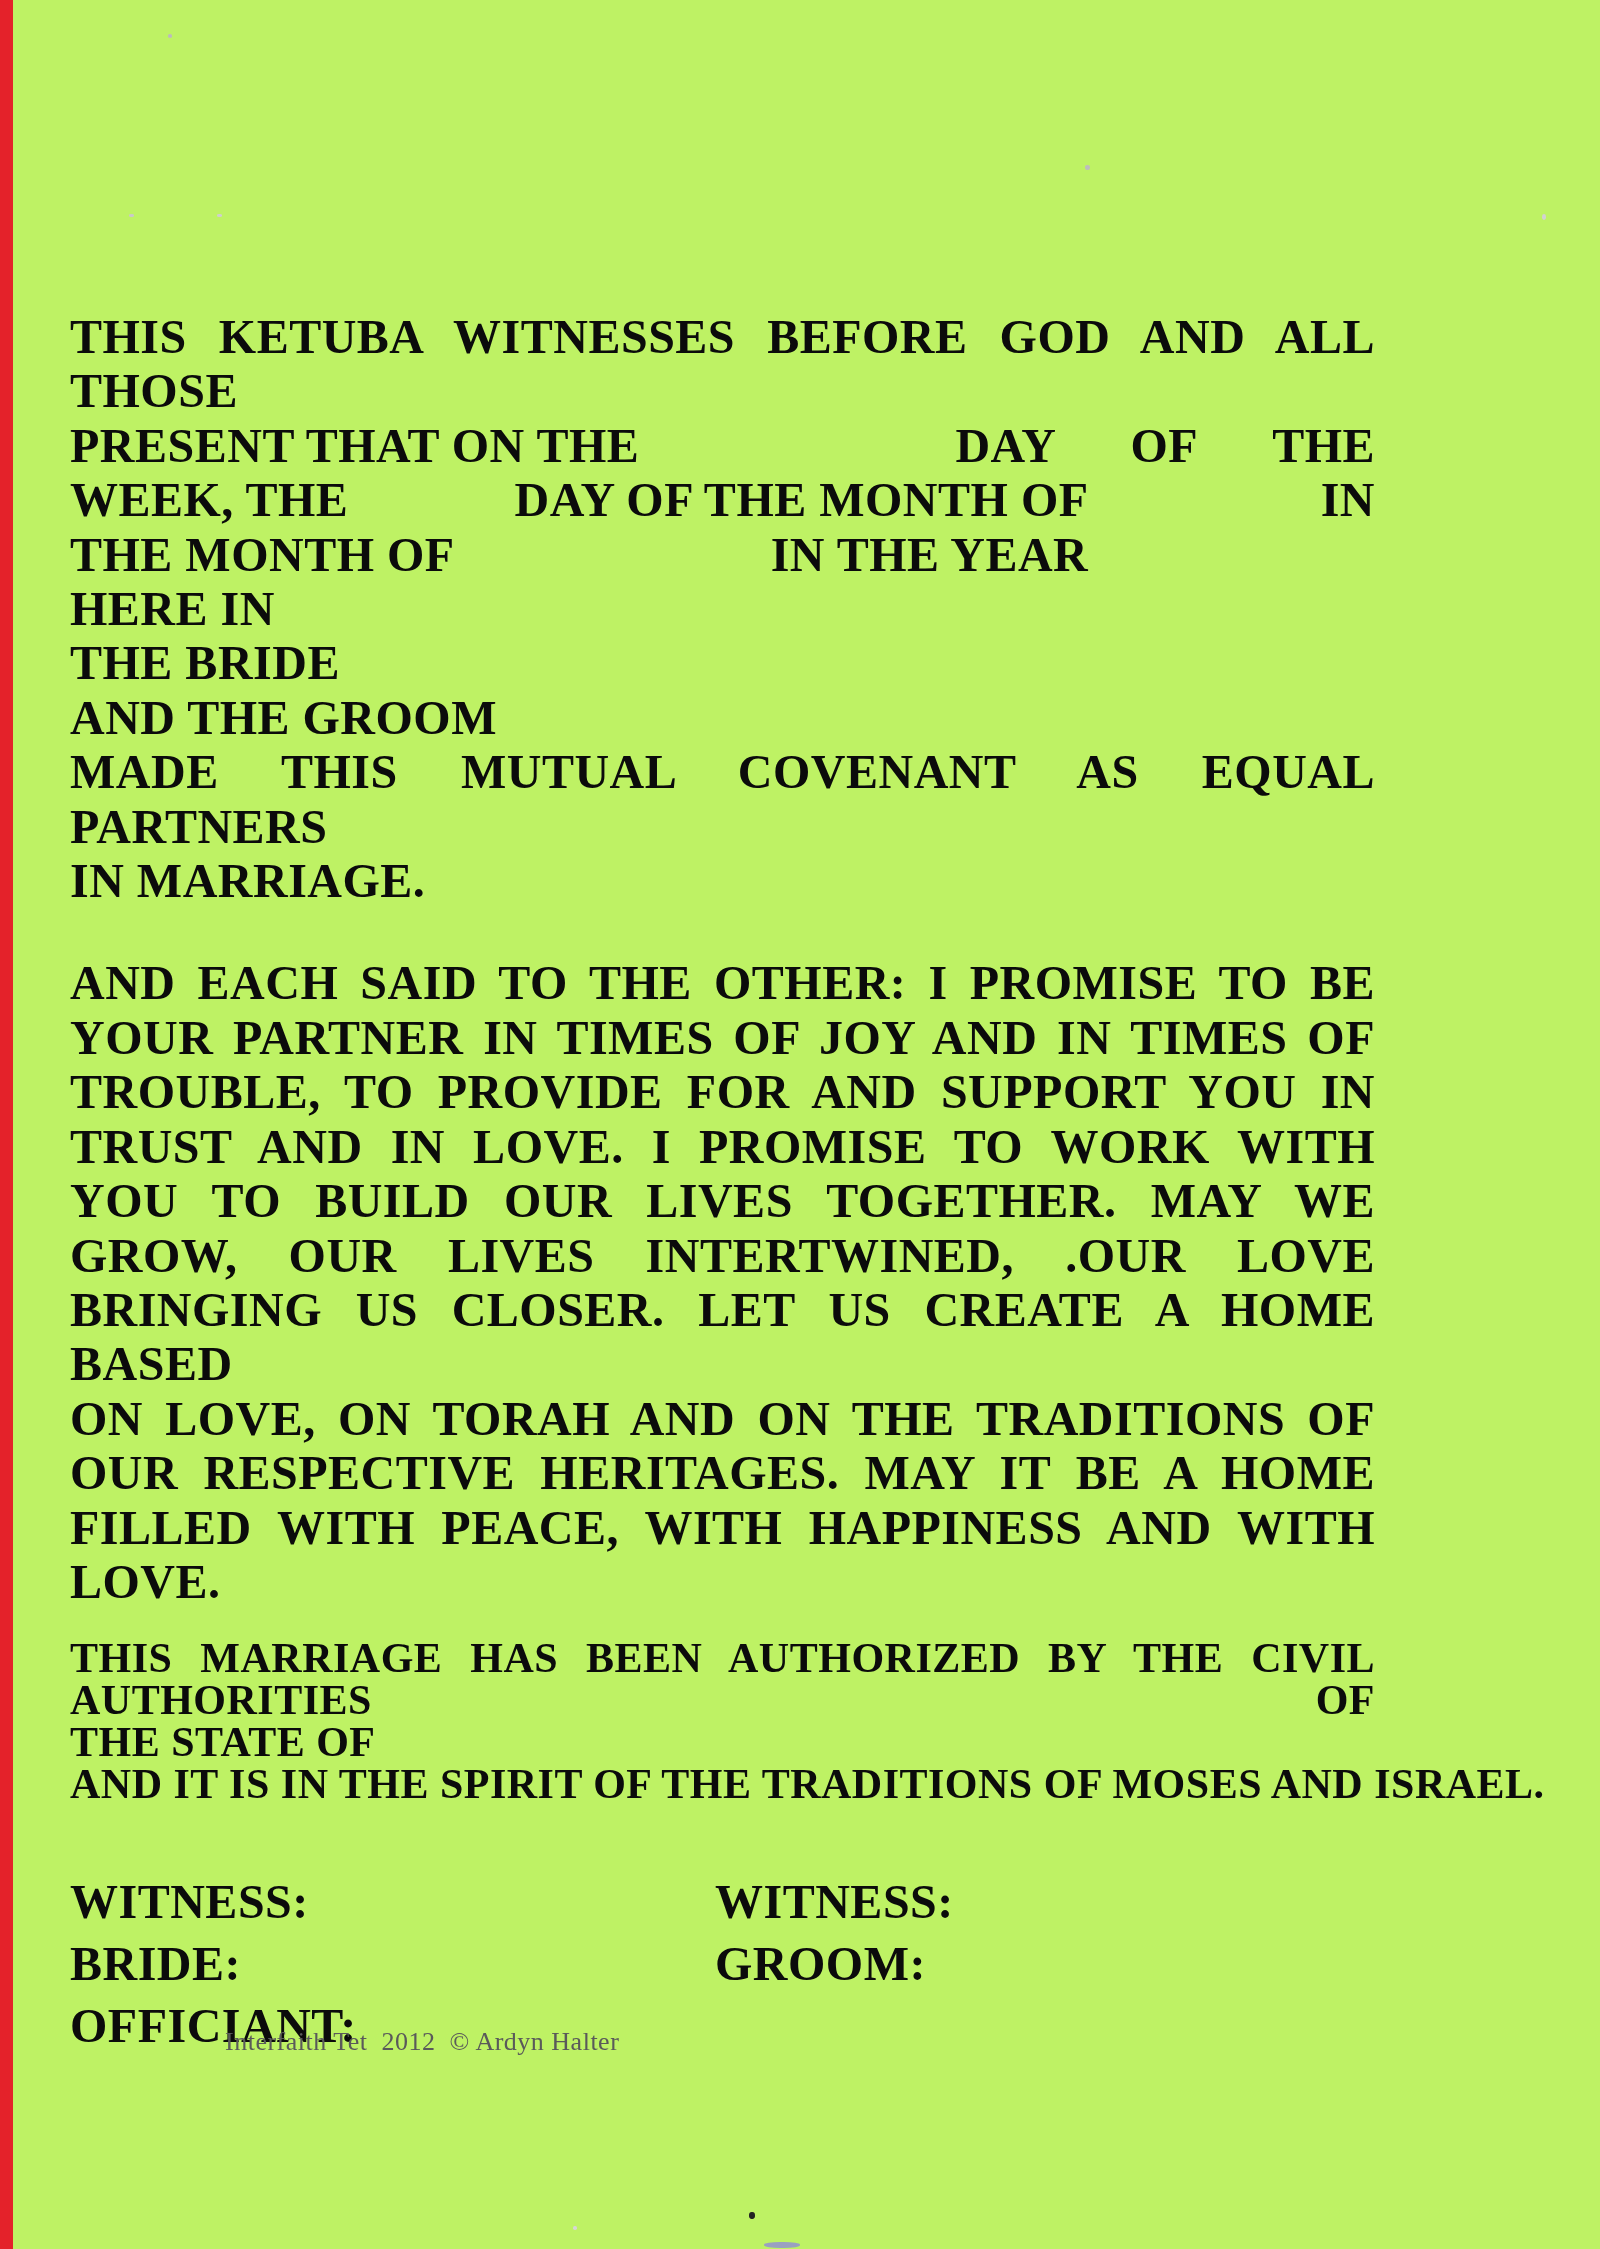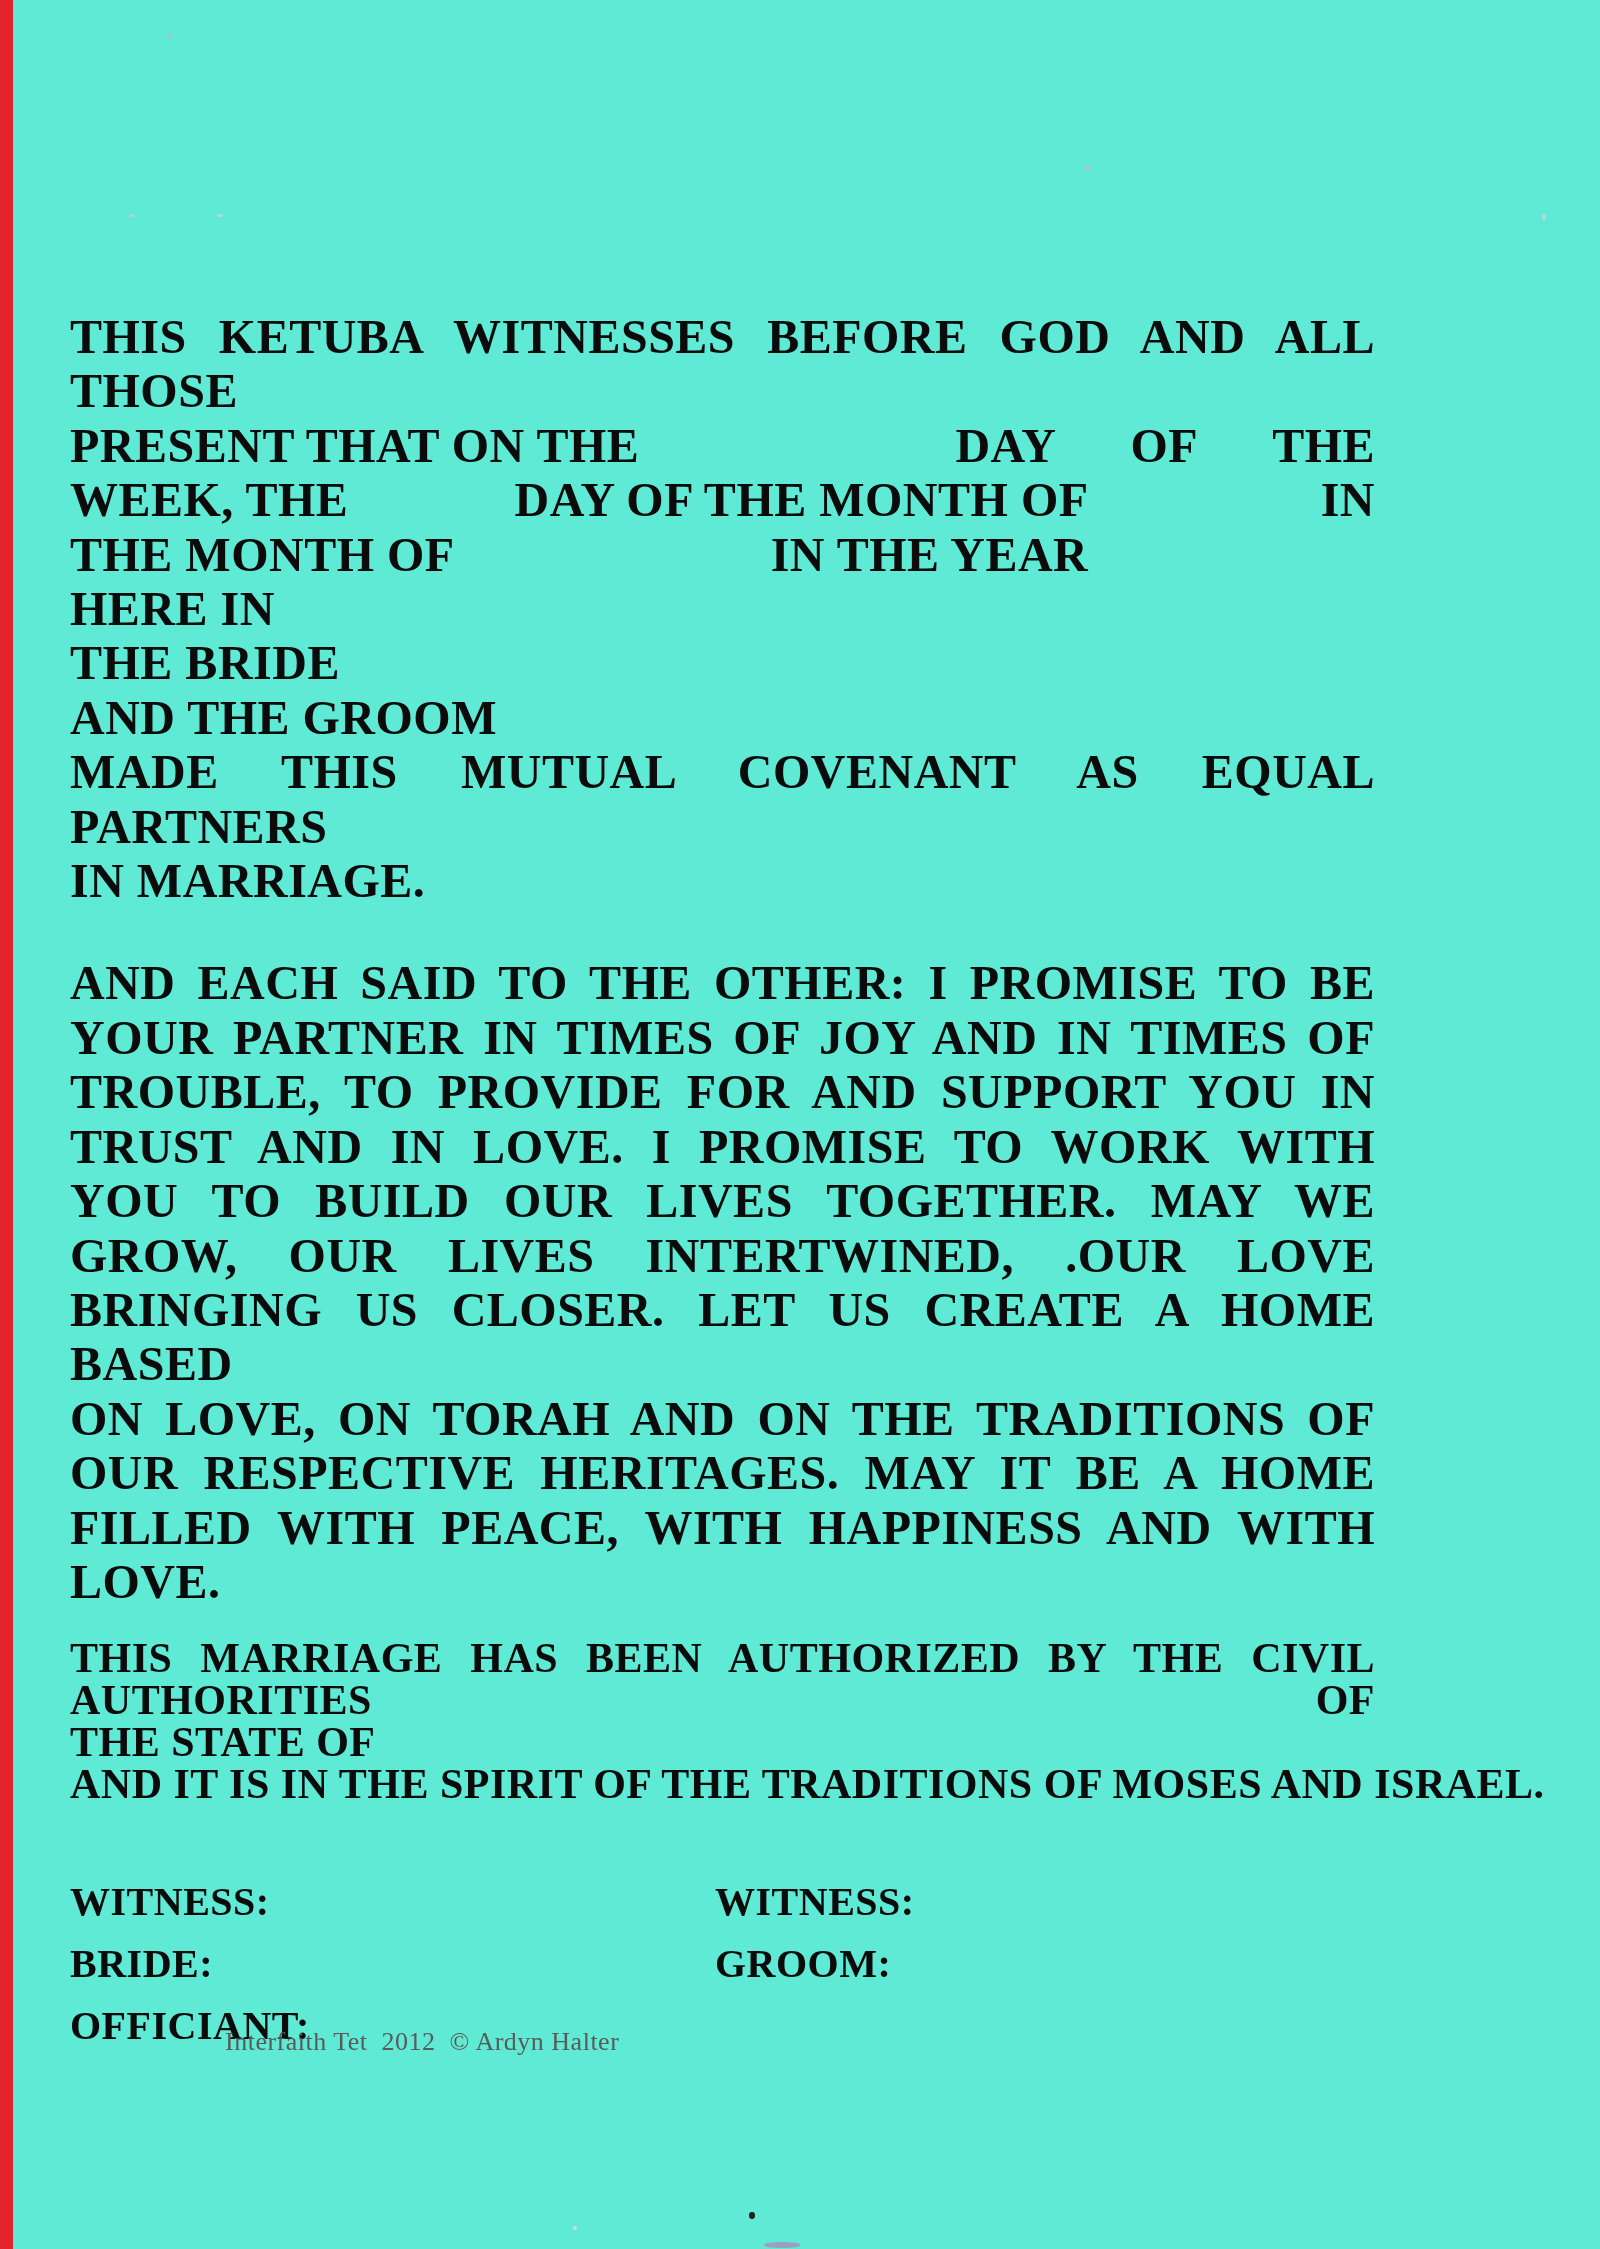--- a/index.html
+++ b/index.html
@@ -1,19 +1,19 @@
 <!DOCTYPE html>
 <html><head>
 <meta charset="utf-8">
 <style>
   html,body{margin:0;padding:0;background:#ffffff;}
   .page{
     position:relative;
     width:1600px;height:2249px;
-    background:#5eead4;
+    background:#bef264;
     overflow:hidden;
     font-family:"Liberation Serif","DejaVu Serif",serif;
     color:#0b0b0b;
   }
   .edge-stripe{
     position:absolute;left:0;top:0;width:13px;height:2249px;
     background:#e4222a;
   }
   .text-column{
     position:absolute;left:70px;top:310px;width:1305px;
@@ -22,21 +22,21 @@
   .para .ln{white-space:nowrap;letter-spacing:0.5px;}
   .para-lg .ln{font-size:48px;line-height:54.4px;}
   .para-sm .ln{font-size:42px;line-height:42px;}
   .ln.justify{white-space:normal;text-align:justify;text-align-last:justify;text-justify:inter-word;}
   .ln.fields{display:flex;align-items:baseline;gap:8px;}
   .ln.fields .seg{white-space:pre;flex:0 0 auto;}
   .gap{display:inline-block;height:1px;flex-shrink:0;}
   #para-vows{margin-top:48px;}
   #para-civil{margin-top:28px;}
   .signatures{margin-top:74px;font-weight:700;}
-  .sig-row{position:relative;height:62px;font-size:40px;line-height:46px;letter-spacing:0.5px;}
+  .sig-row{position:relative;height:62px;font-size:48px;line-height:46px;letter-spacing:0.5px;}
   .sig-cell-right{position:absolute;left:645px;top:0;}
   .footer-credit{
     position:absolute;left:225px;top:2022px;
     font-size:26px;line-height:40px;font-weight:400;
     color:#5a5a5a;letter-spacing:0.5px;white-space:pre;
   }
   .speck{position:absolute;border-radius:45%;}
 </style>
 </head>
 <body>

